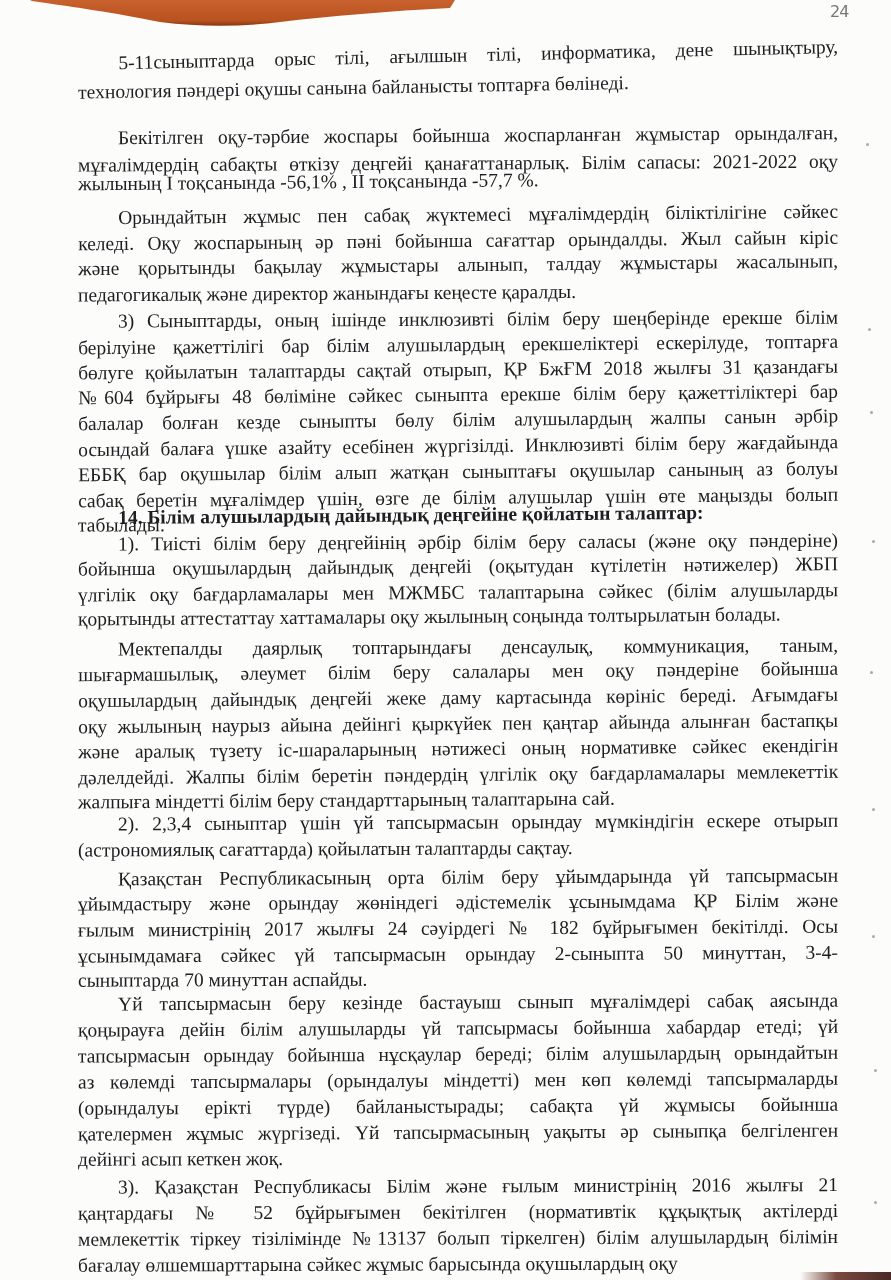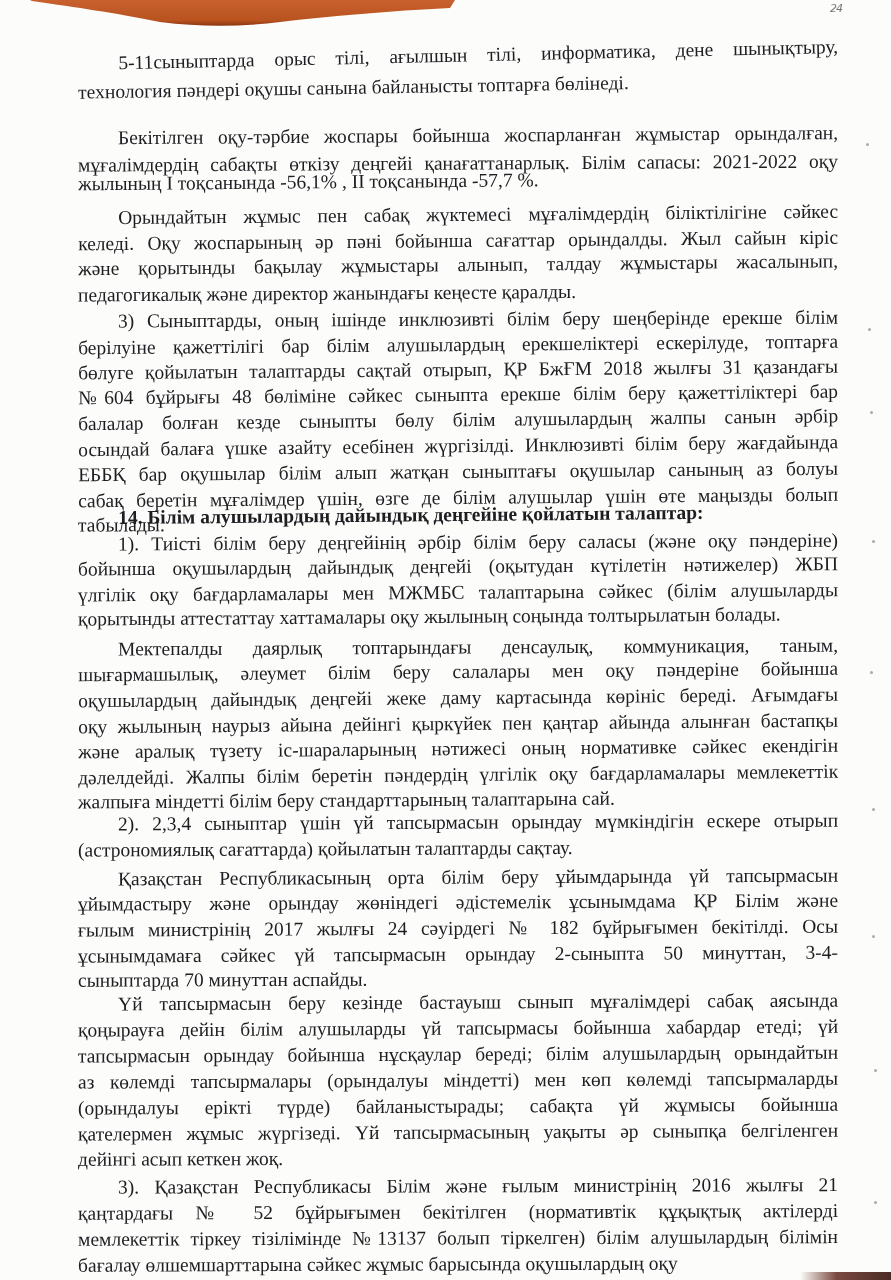--- a/index.html
+++ b/index.html
@@ -9,22 +9,22 @@
     position: relative;
     font-family: "Liberation Serif", serif;
     color: #1d1d22;
   }
   .page { position: absolute; left: 0; top: 0; width: 891px; height: 1280px; background: #fcfcfa; }
   .cover-tab {
     position: absolute; left: 0; top: 0; width: 891px; height: 40px;
   }
   .page-num {
     position: absolute; left: 830px; top: 2px;
-    font-family: "DejaVu Sans", sans-serif; font-style: italic;
-    font-size: 11px; color: #777; letter-spacing: -1px;
+    font-family: "DejaVu Sans", sans-serif; 
+    font-size: 16px; color: #777; letter-spacing: -1px;
   }
   .line {
     position: absolute;
     left: 0; width: 891px;
     font-size: 19.5px;
     line-height: 24px;
     white-space: nowrap;
     transform-origin: 0 50%;
   }
   .line span.t { position: absolute; display: block; }

